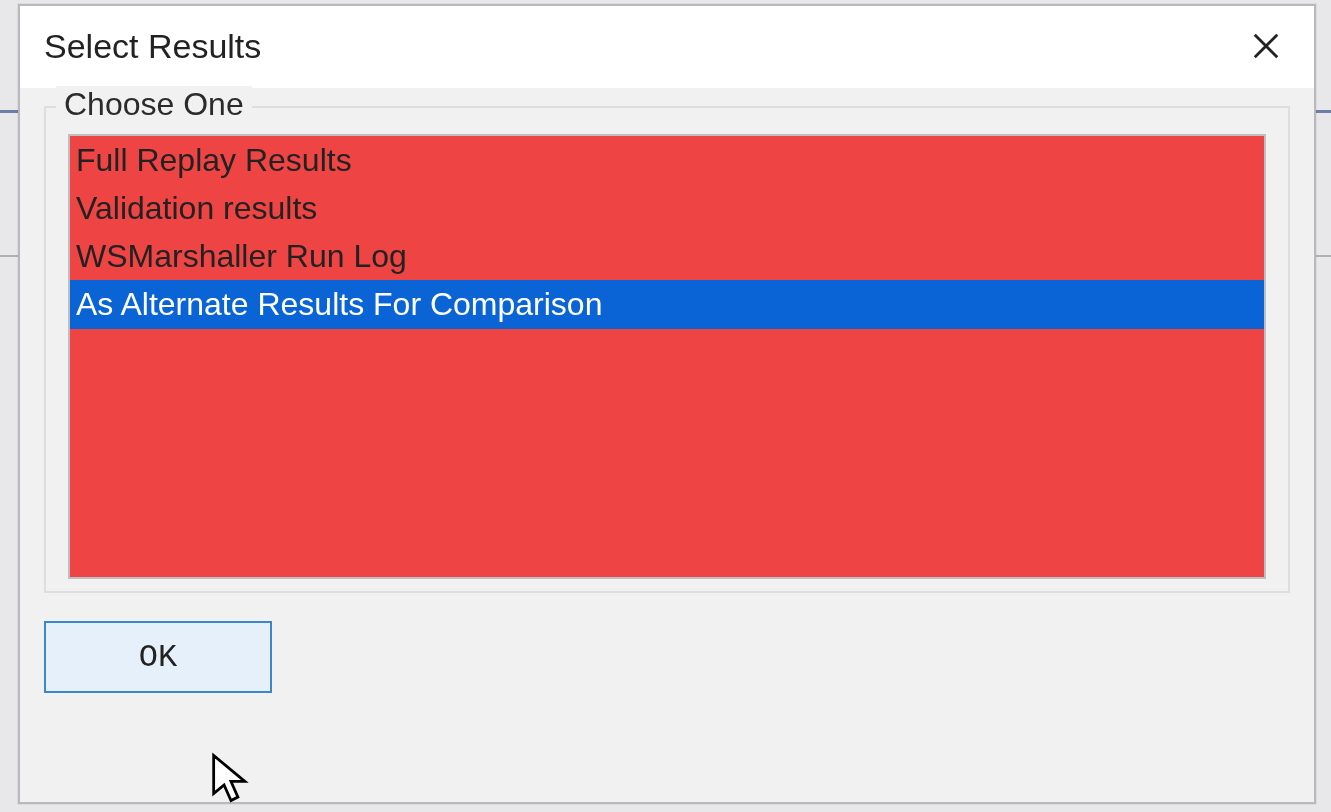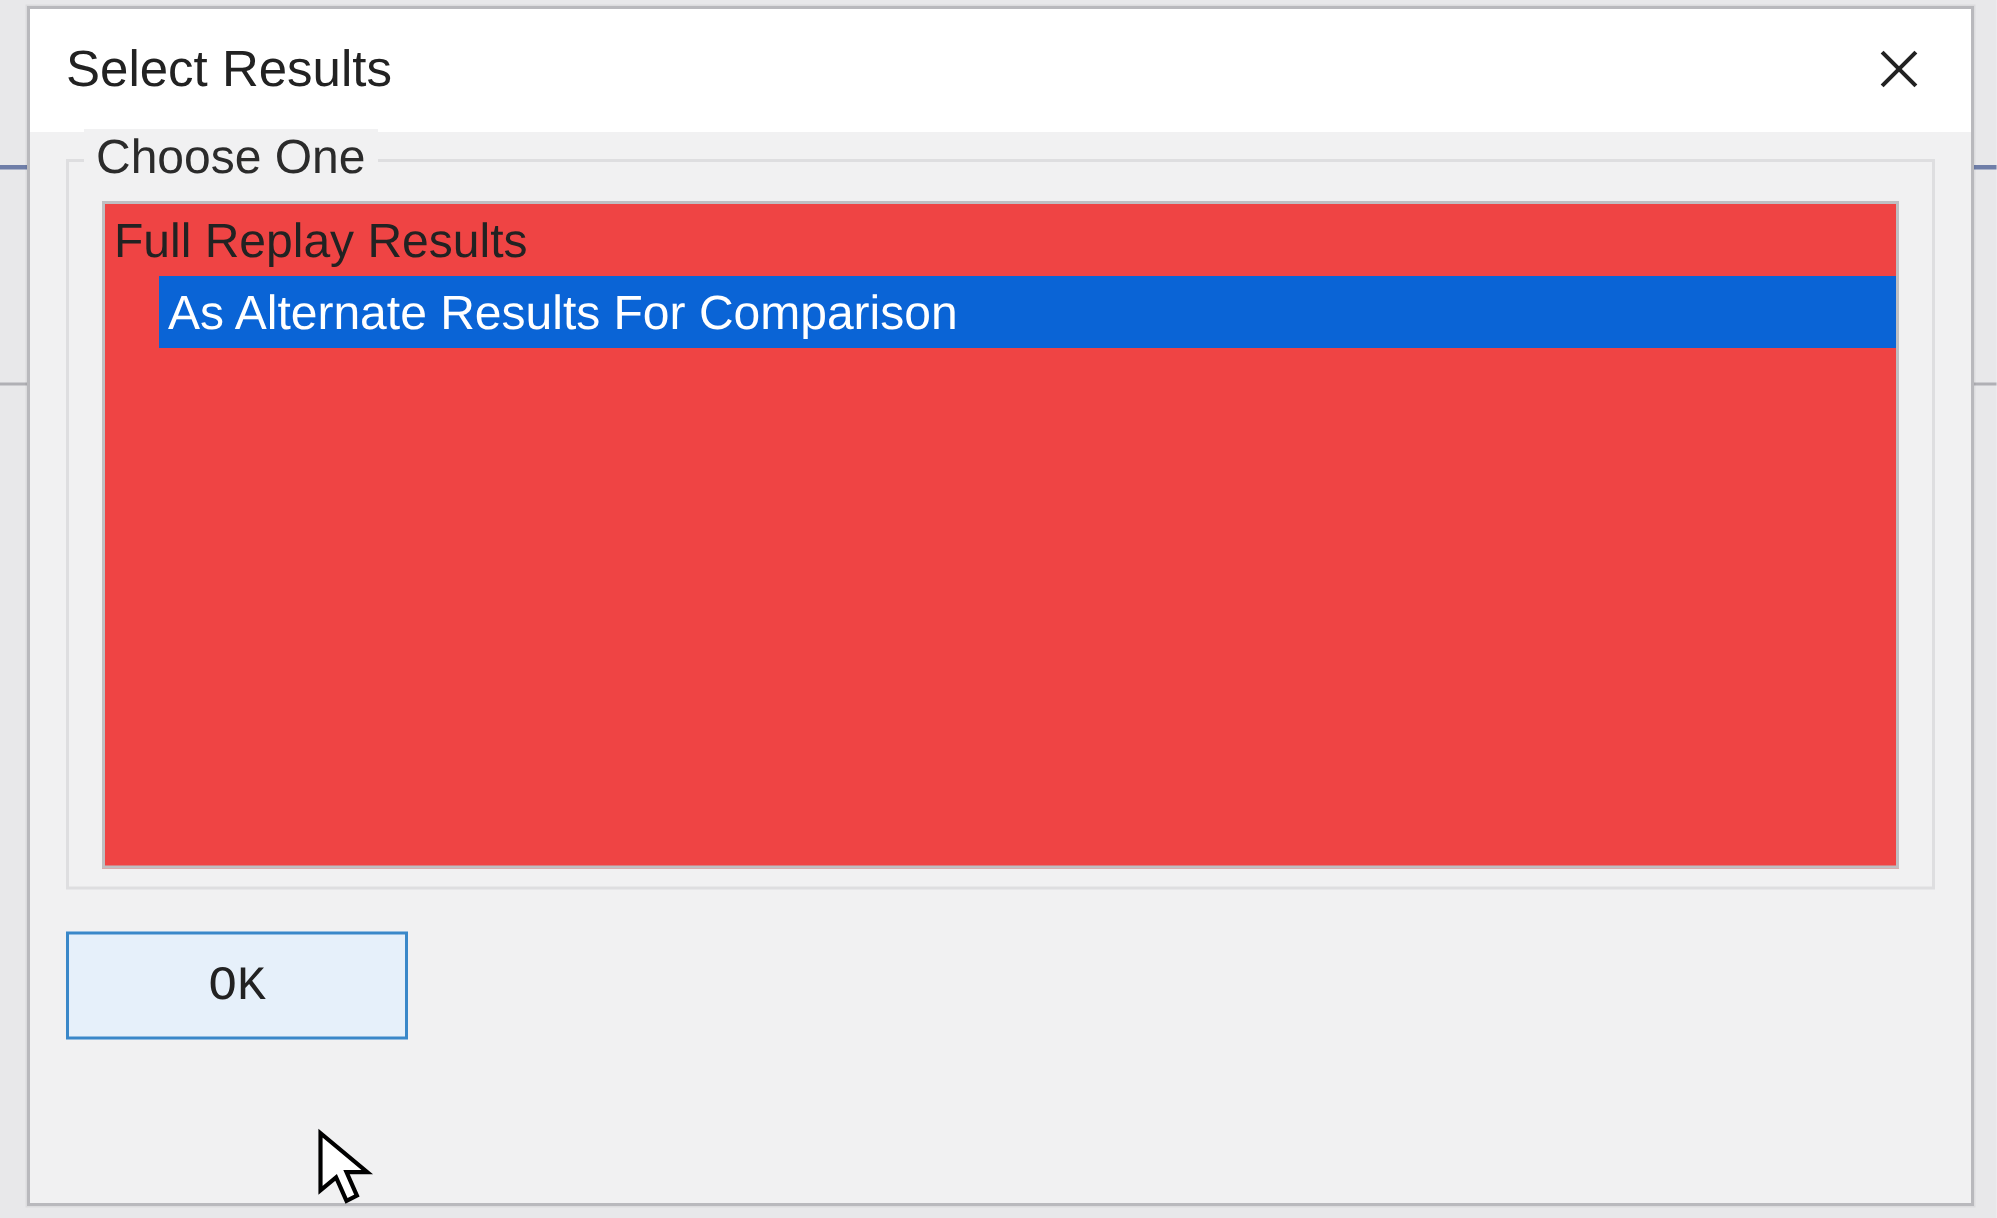--- a/index.html
+++ b/index.html
@@ -104,21 +104,20 @@
     }
     .list-item {
       padding: 2px 8px 2px 6px;
       white-space: nowrap;
       cursor: default;
       user-select: none;
     }
     .list-item.selected {
       background: #0a64d6;
       color: #ffffff;
-      margin-left: 36px;
     }
     .button-row {
       padding: 28px 0 0 0;
     }
     .ok-button {
       width: 228px;
       height: 72px;
       border: 2px solid #3a88c9;
       background: #e6f0fa;
       font-size: 32px;
@@ -155,20 +154,22 @@
         <line x1="21" y1="3" x2="3" y2="21" stroke="currentColor" stroke-width="2.2"></line>
       </svg>
     </div>
   </div>
 
   <div class="content-area">
     <div class="fieldset">
       <div class="legend">Choose One</div>
       <div class="listbox" id="results-listbox">
           <div class="list-item">Full Replay Results</div>
+          <div class="list-item">Validation results</div>
+          <div class="list-item">WSMarshaller Run Log</div>
           <div class="list-item selected">As Alternate Results For Comparison</div>
         </div>
     </div>
 
     <div class="button-row">
       <button class="ok-button">OK</button>
     </div>
   </div>
 </div>
 

